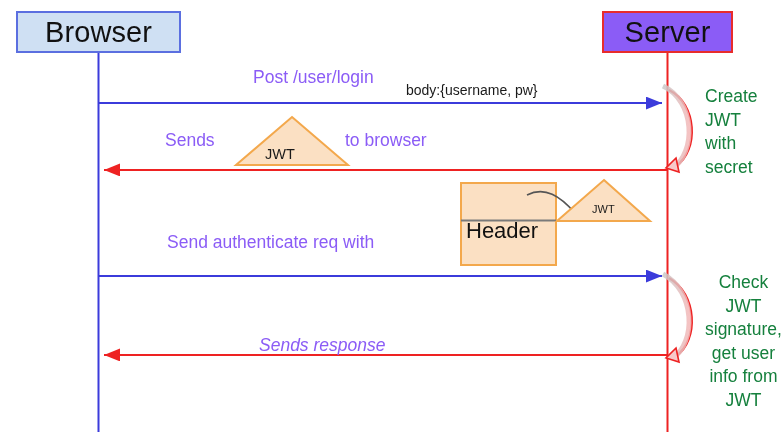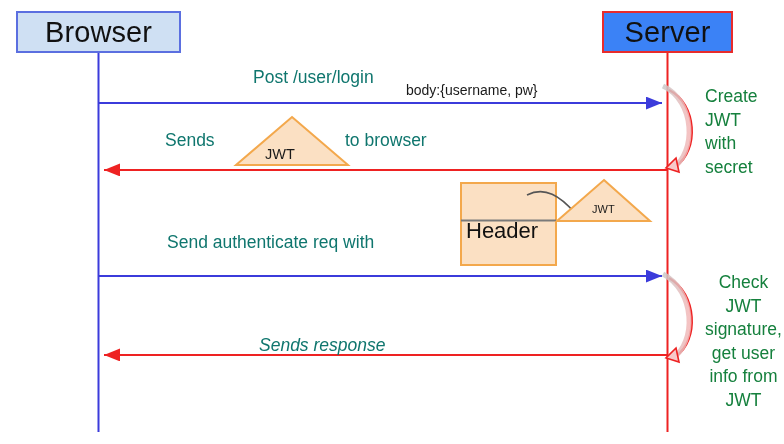--- a/index.html
+++ b/index.html
@@ -46,27 +46,27 @@
     width: 165px;
     height: 42px;
     background: #cfe0f3;
     border: 2px solid #5b6fe0;
   }
   #server-box {
     left: 602px;
     top: 11px;
     width: 131px;
     height: 42px;
-    background: #3b82f6;
+    background: #8b5cf6;
     border: 2px solid #e82c2c;
   }
   .msg-label {
     position: absolute;
     font-size: 17.5px;
-    color: #0f766e;
+    color: #8b5cf6;
     line-height: 22px;
     white-space: pre;
   }
   .msg-label.small {
     font-size: 14px;
     line-height: 12px;
     color: #1a1a1a;
     text-align: center;
   }
   .side-note {

